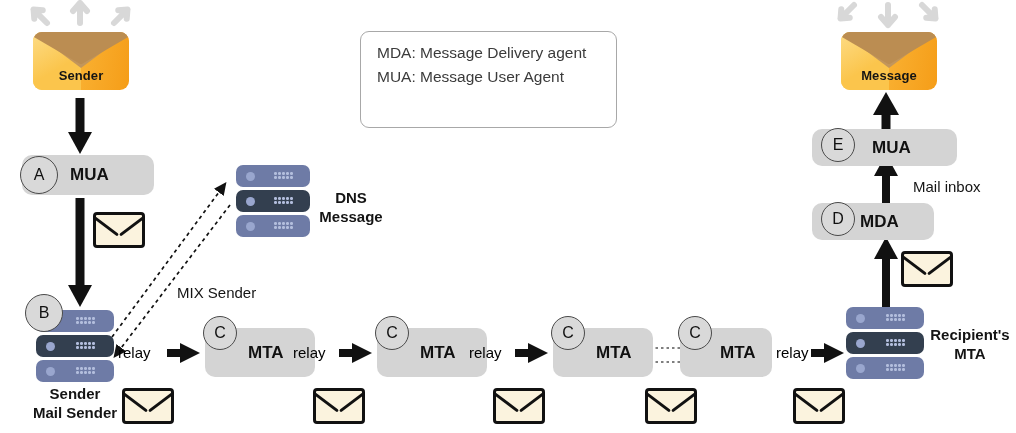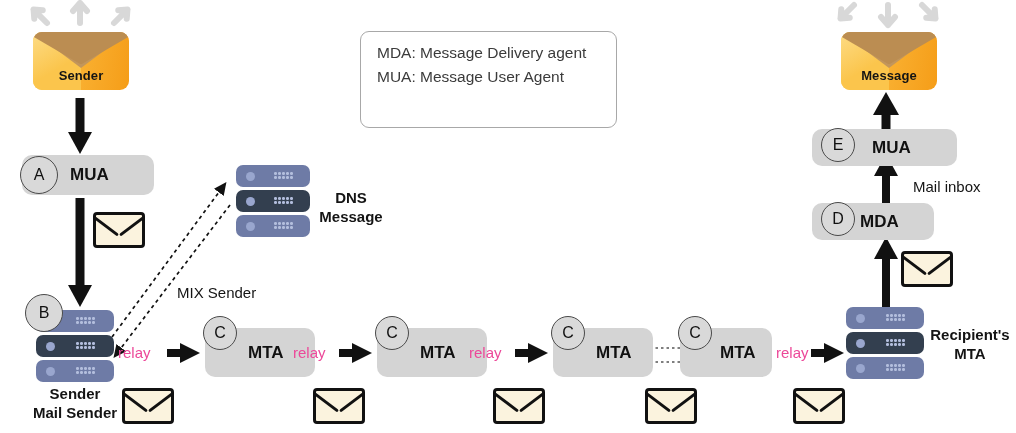--- a/index.html
+++ b/index.html
@@ -42,21 +42,21 @@
   .srvrow{position:absolute;left:0;border-radius:7px;}
   .srvrow.lt{background:#6e7ba6;}
   .srvrow.dk{background:#333f4f;}
   .srvrow .dot{position:absolute;border-radius:50%;background:#99a6ce;}
   .srvrow .grid{position:absolute;display:grid;gap:1.5px;}
   .srvrow .grid i{width:2.5px;height:2.5px;border-radius:50%;background:#b3bedd;display:block;}
 
   
   .lab{position:absolute;font-size:15px;color:#141414;line-height:1.25;white-space:nowrap;}
   .lab.c{text-align:center;font-weight:bold;}
-  .relay{position:absolute;font-size:15px;color:#ec4899;}
+  .relay{position:absolute;font-size:15px;color:#000000;}
 
   
   #legend{position:absolute;border:1.4px solid #a8a8a8;border-radius:9px;background:#fff;
       box-sizing:border-box;padding:9px 16px;}
   #legend div{font-size:15.5px;color:#3b3b3b;line-height:1.58;white-space:nowrap;}
 
   svg{position:absolute;left:0;top:0;overflow:visible;}
 </style>
 </head>
 <body>

